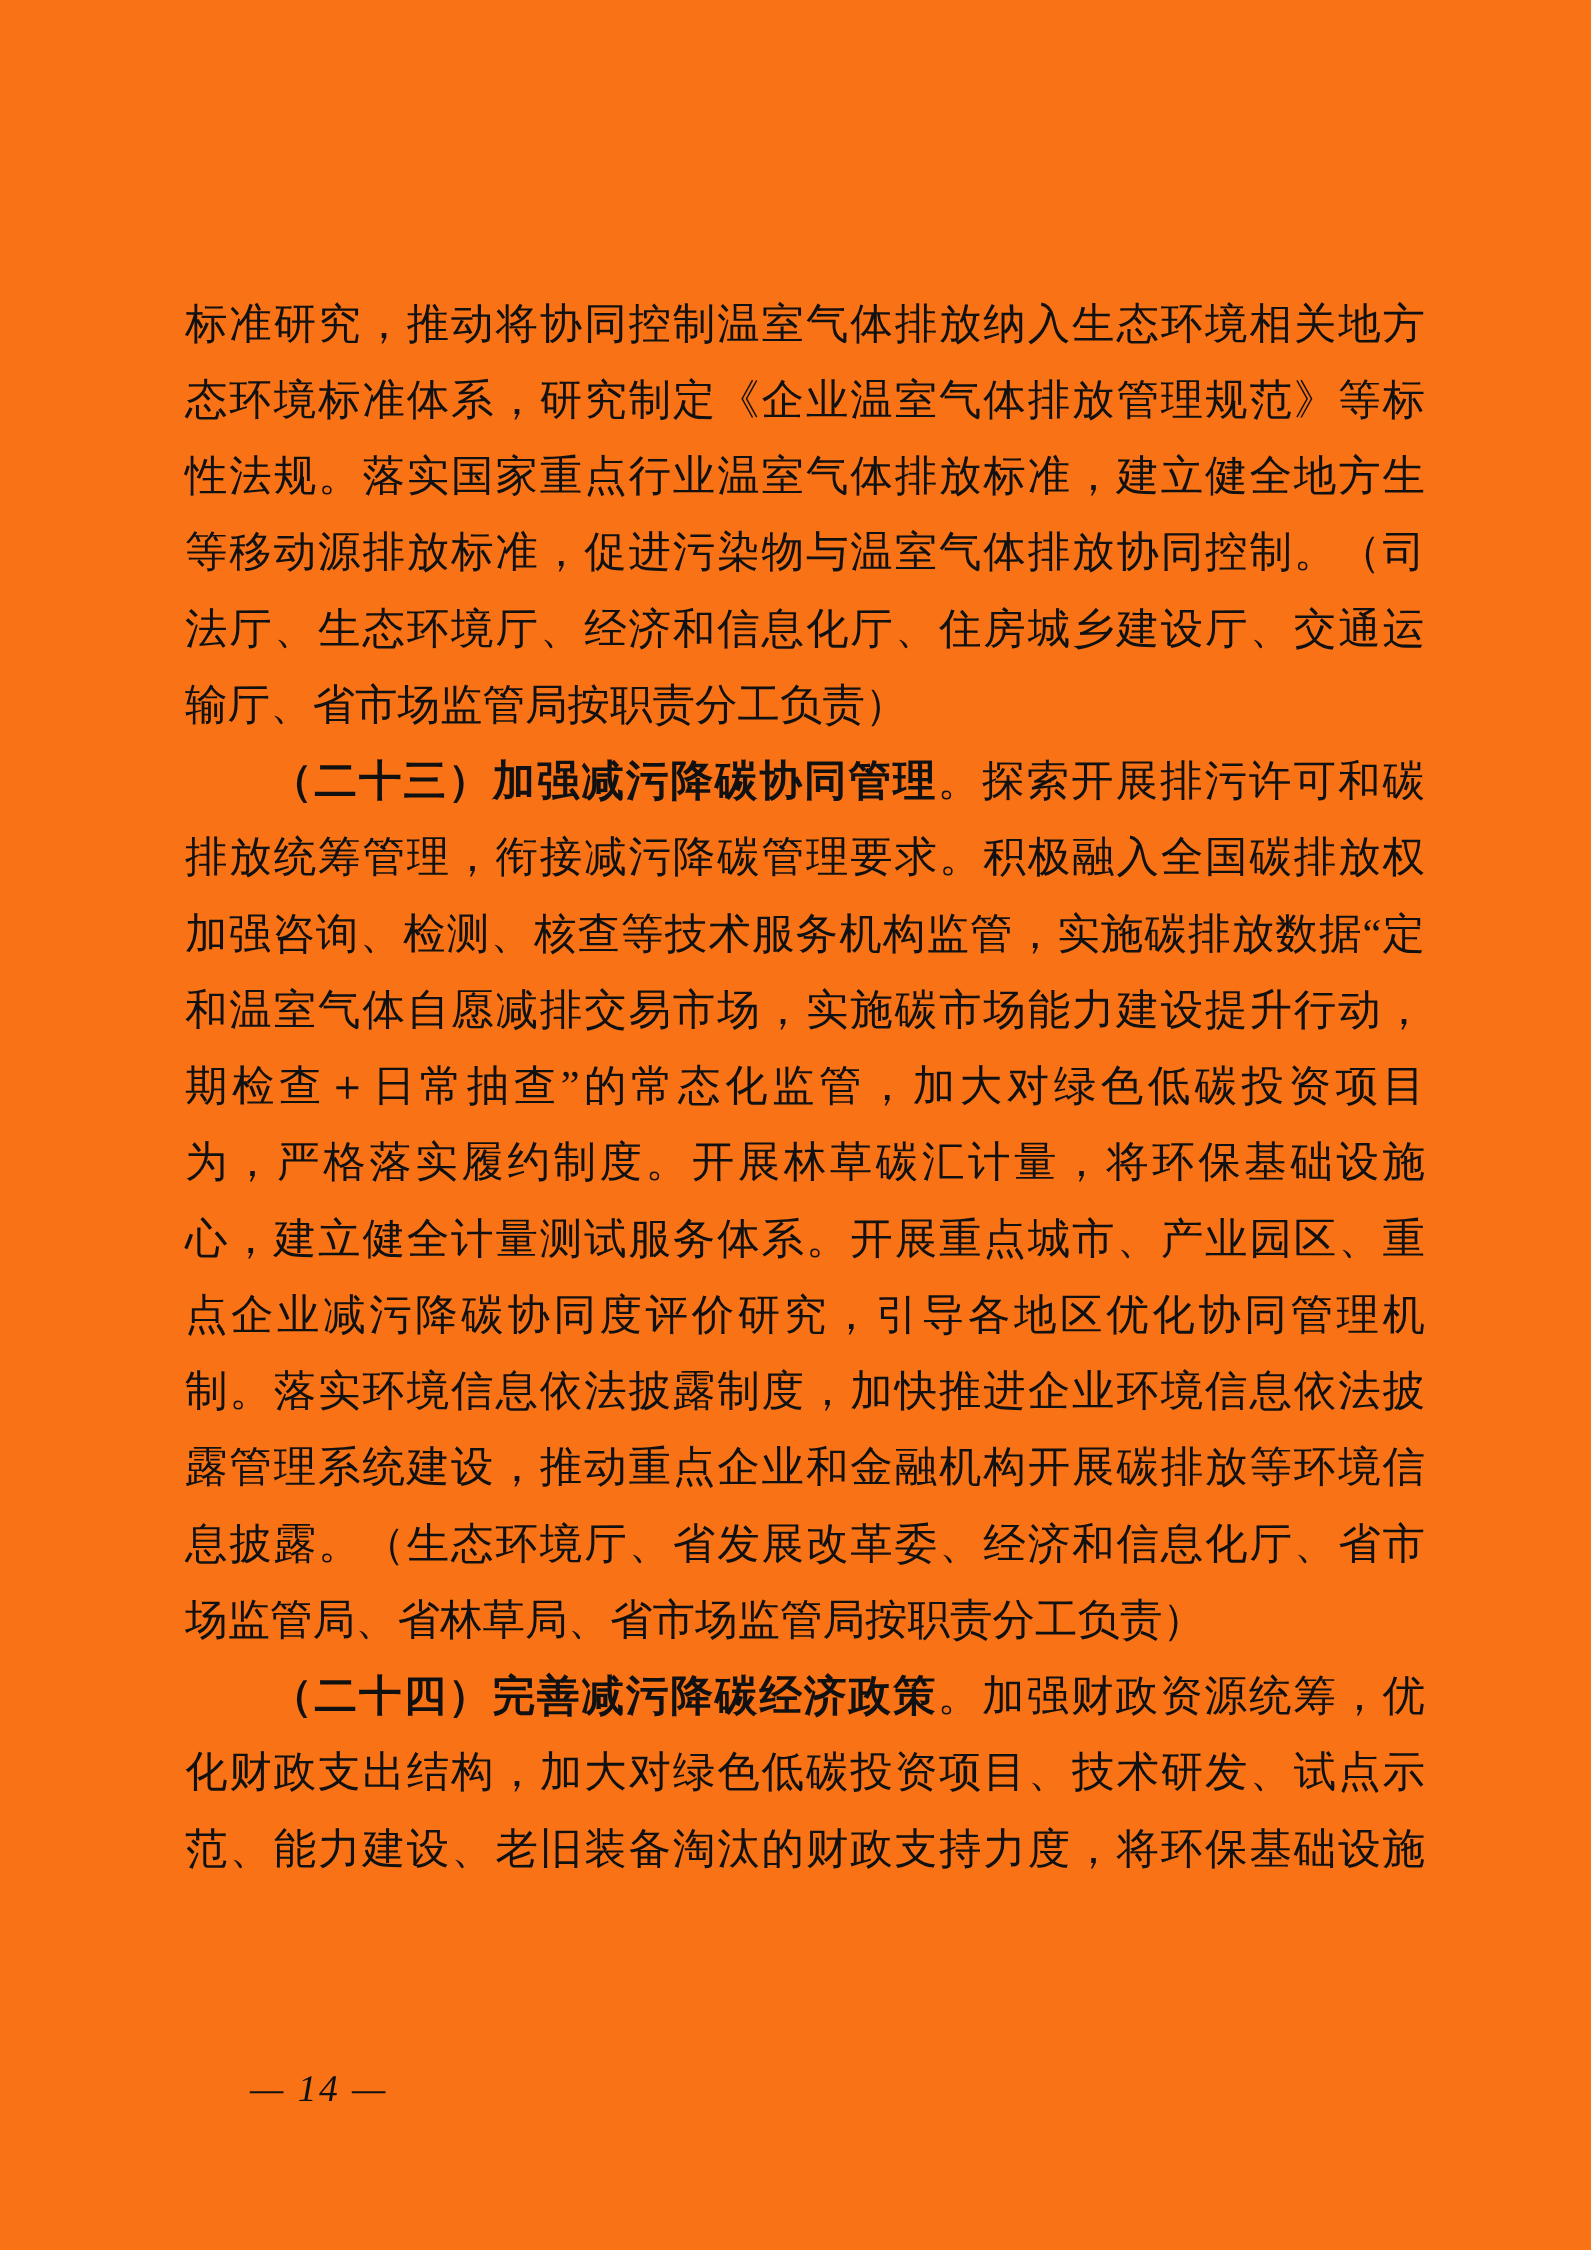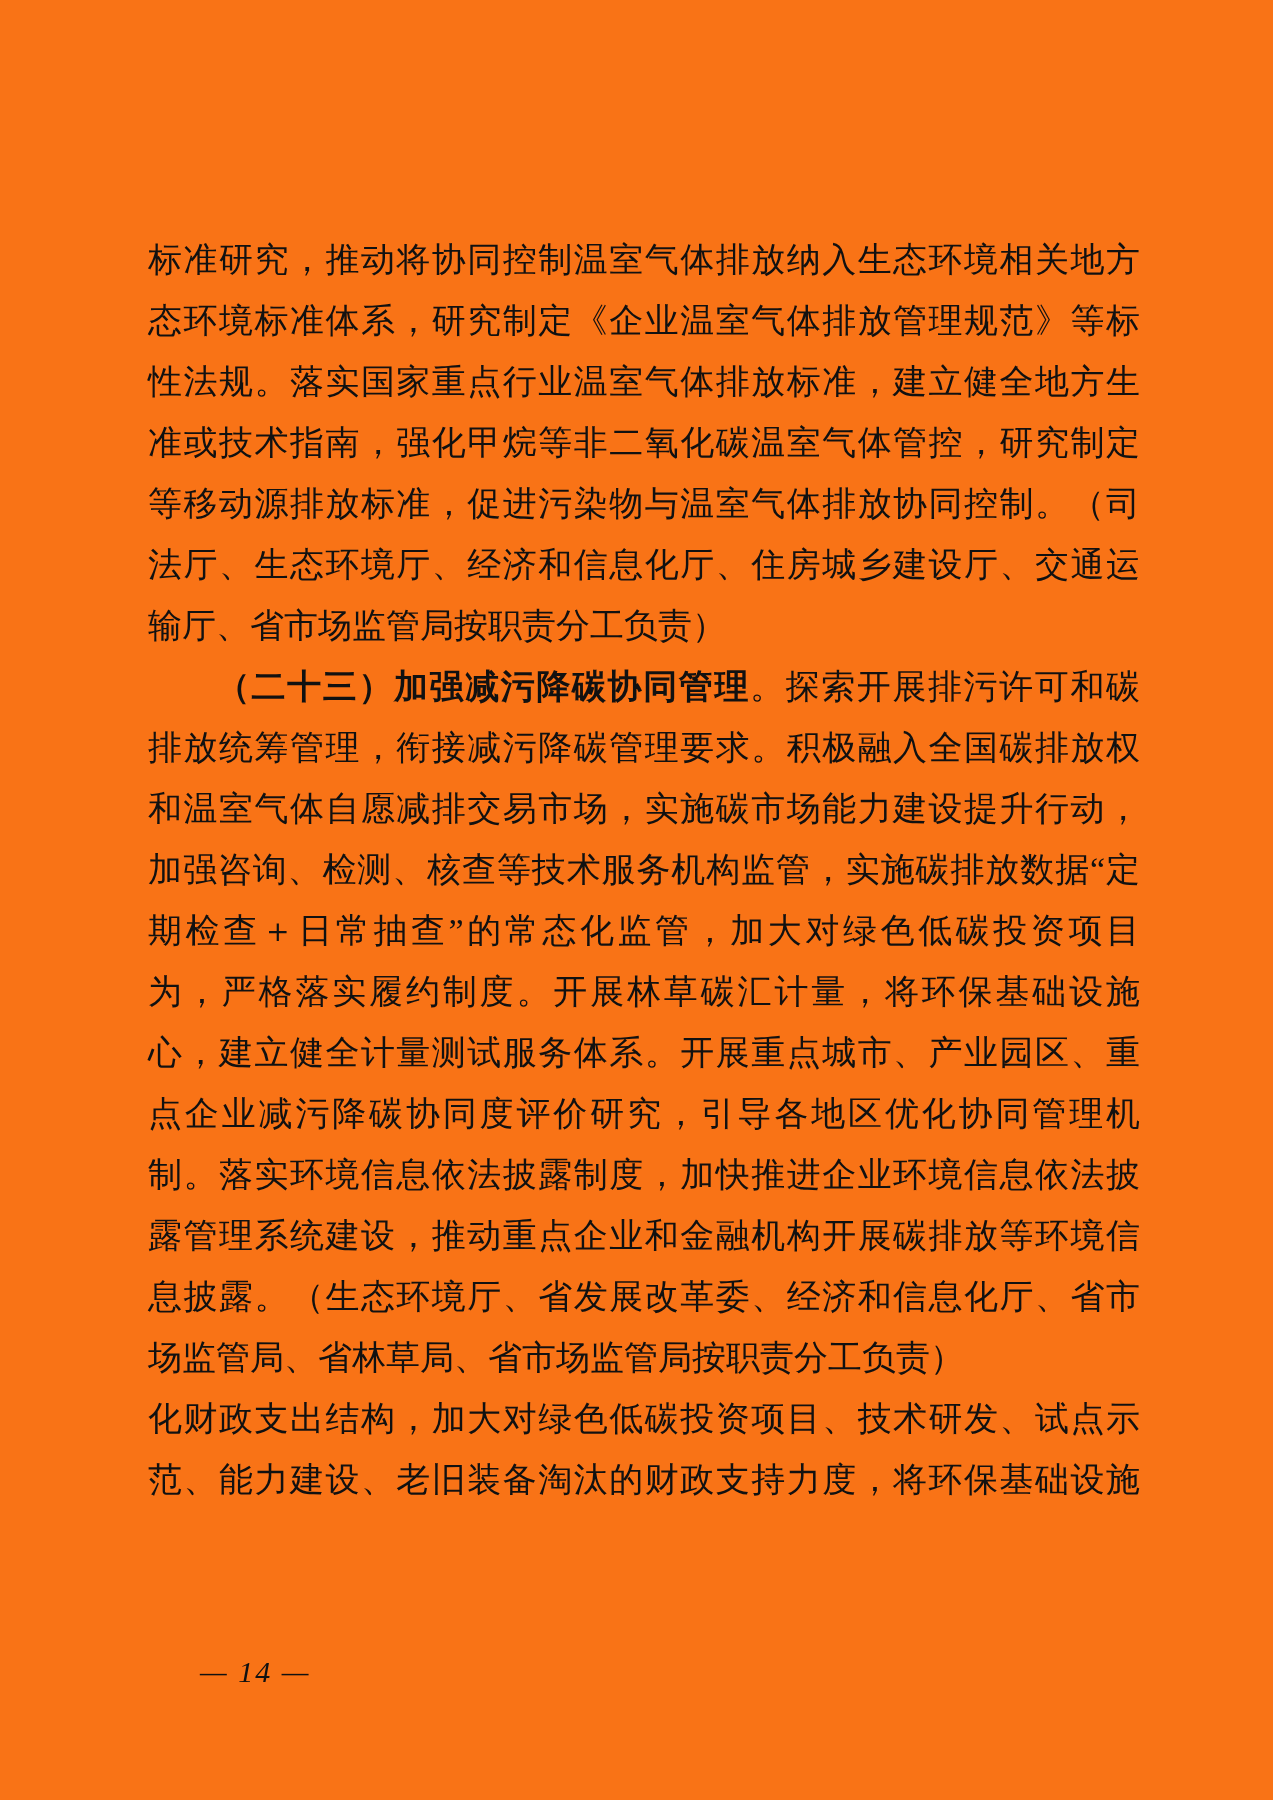--- a/index.html
+++ b/index.html
@@ -54,33 +54,33 @@
   }
 </style>
 </head>
 <body>
 
 <div class="page">
   <div class="doc-body" id="doc-body">
       <div class="line stretch"><span>标准研究，推动将协同控制温室气体排放纳入生态环境相关地方</span></div>
       <div class="line stretch"><span>态环境标准体系，研究制定《企业温室气体排放管理规范》等标</span></div>
       <div class="line stretch"><span>性法规。落实国家重点行业温室气体排放标准，建立健全地方生</span></div>
-      <div class="line stretch"><span>准或技术指南，强化甲烷等非二氧化碳温室气体管控，研究制定</span></div>
       <div class="line stretch"><span>等移动源排放标准，促进污染物与温室气体排放协同控制。（司</span></div>
       <div class="line stretch"><span>法厅、生态环境厅、经济和信息化厅、住房城乡建设厅、交通运</span></div>
       <div class="line"><span>输厅、省市场监管局按职责分工负责）</span></div>
       <div class="line stretch indent"><b>（二十三）加强减污降碳协同管理</b><span>。探索开展排污许可和碳</span></div>
       <div class="line stretch"><span>排放统筹管理，衔接减污降碳管理要求。积极融入全国碳排放权</span></div>
+      <div class="line stretch"><span>加强咨询、检测、核查等技术服务机构监管，实施碳排放数据“定</span></div>
       <div class="line stretch"><span>和温室气体自愿减排交易市场，实施碳市场能力建设提升行动，</span></div>
-      <div class="line stretch"><span>加强咨询、检测、核查等技术服务机构监管，实施碳排放数据“定</span></div>
       <div class="line stretch"><span>期检查＋日常抽查”的常态化监管，加大对绿色低碳投资项目</span></div>
       <div class="line stretch"><span>为，严格落实履约制度。开展林草碳汇计量，将环保基础设施</span></div>
       <div class="line stretch"><span>心，建立健全计量测试服务体系。开展重点城市、产业园区、重</span></div>
       <div class="line stretch"><span>点企业减污降碳协同度评价研究，引导各地区优化协同管理机</span></div>
       <div class="line stretch"><span>制。落实环境信息依法披露制度，加快推进企业环境信息依法披</span></div>
       <div class="line stretch"><span>露管理系统建设，推动重点企业和金融机构开展碳排放等环境信</span></div>
       <div class="line stretch"><span>息披露。（生态环境厅、省发展改革委、经济和信息化厅、省市</span></div>
       <div class="line"><span>场监管局、省林草局、省市场监管局按职责分工负责）</span></div>
+      <div class="line stretch indent"><b>（二十四）完善减污降碳经济政策</b><span>。加强财政资源统筹，优</span></div>
       <div class="line stretch"><span>化财政支出结构，加大对绿色低碳投资项目、技术研发、试点示</span></div>
       <div class="line stretch"><span>范、能力建设、老旧装备淘汰的财政支持力度，将环保基础设施</span></div>
     </div>
   <div class="page-number">— 14 —</div>
 </div>
 
 </body></html>

